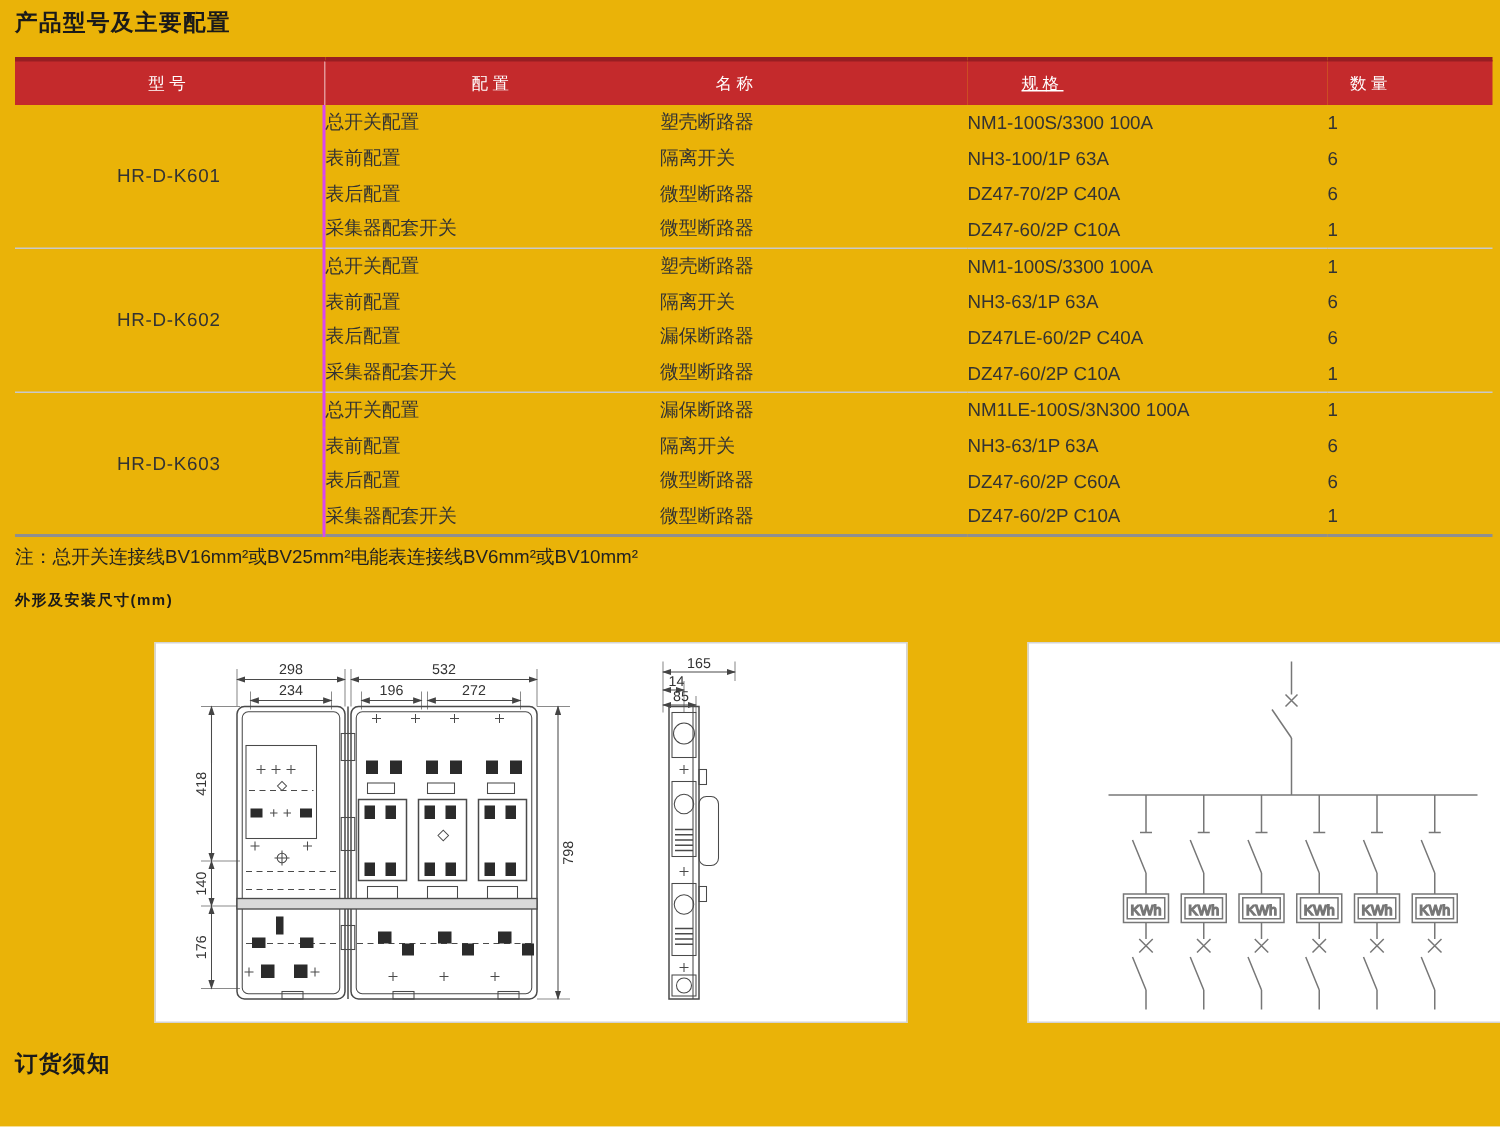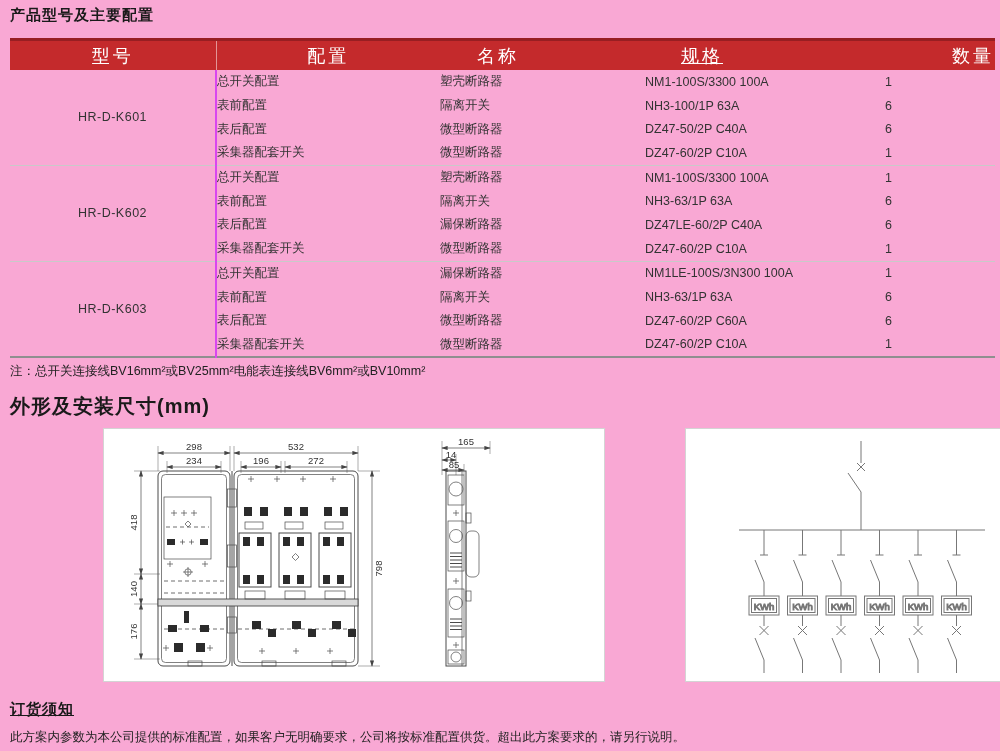--- a/index.html
+++ b/index.html
@@ -1,55 +1,55 @@
 <!DOCTYPE html>
 <html><head>
 <meta charset="utf-8">
 <style>
   html,body{margin:0;padding:0;background:#fff;}
   body{font-family:"Liberation Sans","DejaVu Sans",sans-serif;color:#222;}
-  .page{position:relative;width:1000px;height:751px;background:#f9a8d4;overflow:hidden;}
+  .page{position:relative;width:1000px;height:751px;background:#eab308;overflow:hidden;}
 
   .title{position:absolute;left:10px;top:6px;font-size:15px;font-weight:bold;color:#1a1a1a;letter-spacing:1px;}
 
   table.spec{position:absolute;left:10px;top:38px;width:985px;border-collapse:collapse;table-layout:fixed;border-bottom:2px solid #8f8f8f;}
-  table.spec th{background:#C42A2C;color:#fff;font-size:18px;font-weight:normal;height:27px;border-top:3px solid #971E22;letter-spacing:3px;}
+  table.spec th{background:#C42A2C;color:#fff;font-size:11px;font-weight:normal;height:27px;border-top:3px solid #971E22;letter-spacing:3px;}
   table.spec th.c1{text-align:center;border-right:1px solid rgba(255,255,255,.5);}
   table.spec th.c2{text-align:center;}
   table.spec th.c3{text-align:left;padding-left:37px;}
   table.spec th.c4{text-align:left;padding-left:36px;text-decoration:underline;}
-  table.spec th.c5{text-align:right;padding-left:15px;}
+  table.spec th.c5{text-align:left;padding-left:15px;}
   table.spec td{font-size:12.5px;color:#333;height:23.7px;padding:0;white-space:nowrap;}
   td.model{text-align:center;border-right:2px solid #d946ef;letter-spacing:.5px;}
   td.c2{padding-left:80px;}
   td.c3{padding-left:25px;}
   td.c4{padding-left:23px;}
   td.c5{padding-left:21px;}
   tr.gsep td{border-top:1px solid #c9c9c9;}
 
   .note{position:absolute;left:10px;top:363px;font-size:12.5px;color:#222;}
 
-  .sec-title{position:absolute;top:393px;font-size:20px;font-weight:bold;color:#1a1a1a;letter-spacing:1px;}
+  .sec-title{position:absolute;top:393px;font-size:10px;font-weight:bold;color:#1a1a1a;letter-spacing:1px;}
   .sec-title.left{left:10px;}
   .sec-title.right{left:645px;}
 
   .draw-box{position:absolute;top:428px;height:252px;border:1px solid #d4d4d4;background:#fff;box-sizing:content-box;text-align:right;}
   .draw-box.dims{left:103px;width:500px;}
   .draw-box.wiring{left:642px;width:350px;margin-left:43px;}
 
   svg{display:block;}
   svg text{font-family:"Liberation Sans","DejaVu Sans",sans-serif;font-size:9.5px;fill:#333;}
   .ln{stroke:#4a4a4a;stroke-width:1;fill:none;}
   .ln2{stroke:#4a4a4a;stroke-width:.7;fill:none;}
   .ext{stroke:#8a8a8a;stroke-width:.7;fill:none;}
   .dash{stroke:#4a4a4a;stroke-width:.8;fill:none;stroke-dasharray:4,3;}
   .blk{fill:#2b2b2b;stroke:none;}
   .wln{stroke:#777;stroke-width:1;fill:none;}
 
-  .order-title{position:absolute;left:10px;top:700px;font-size:15px;font-weight:bold;color:#1a1a1a;letter-spacing:1px;text-decoration:underline;}
+  .order-title{position:absolute;left:10px;top:700px;font-size:15px;font-weight:bold;color:#1a1a1a;letter-spacing:1px;}
   .order-text{position:absolute;left:10px;top:729px;font-size:12.5px;color:#222;}
 </style>
 </head>
 <body>
 
 <div class="page">
 
   <div class="title">产品型号及主要配置</div>
 
   <table class="spec">
@@ -79,21 +79,21 @@
       </tr>
       <tr>
         <td class="c2">表前配置</td>
         <td class="c3">隔离开关</td>
         <td class="c4">NH3-100/1P 63A</td>
         <td class="c5">6</td>
       </tr>
       <tr>
         <td class="c2">表后配置</td>
         <td class="c3">微型断路器</td>
-        <td class="c4">DZ47-50/2P  C40A</td>
+        <td class="c4">DZ47-70/2P  C40A</td>
         <td class="c5">6</td>
       </tr>
       <tr>
         <td class="c2">采集器配套开关</td>
         <td class="c3">微型断路器</td>
         <td class="c4">DZ47-60/2P  C10A</td>
         <td class="c5">1</td>
       </tr>
 
       <tr class="gsep">
@@ -364,15 +364,14 @@
         <path d="M270.5,101V126 M266.5,126h8 M261.5,131L270.5,153 M270.5,153V167"></path>
         <rect x="255.5" y="167" width="30" height="19" fill="#fff"></rect>
         <rect x="258" y="169.5" width="25" height="14" fill="none"></rect>
         <text x="270.5" y="181" text-anchor="middle" font-size="9" fill="#555">KWh</text>
         <path d="M270.5,186V197 M266,197l9,9 M275,197l-9,9 M261.5,209L270.5,231 M270.5,231V244"></path>
       </g>
     </svg>
   </div>
 
   <div class="order-title">订货须知</div>
-  <div class="order-text">此方案内参数为本公司提供的标准配置，如果客户无明确要求，公司将按标准配置供货。超出此方案要求的，请另行说明。</div>
 
 </div>
 
 </body></html>

